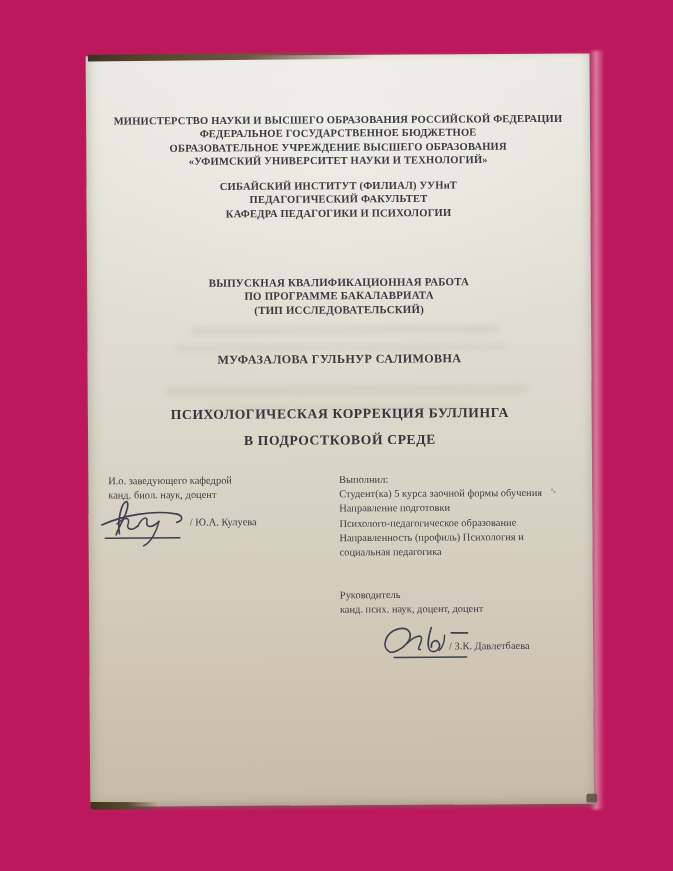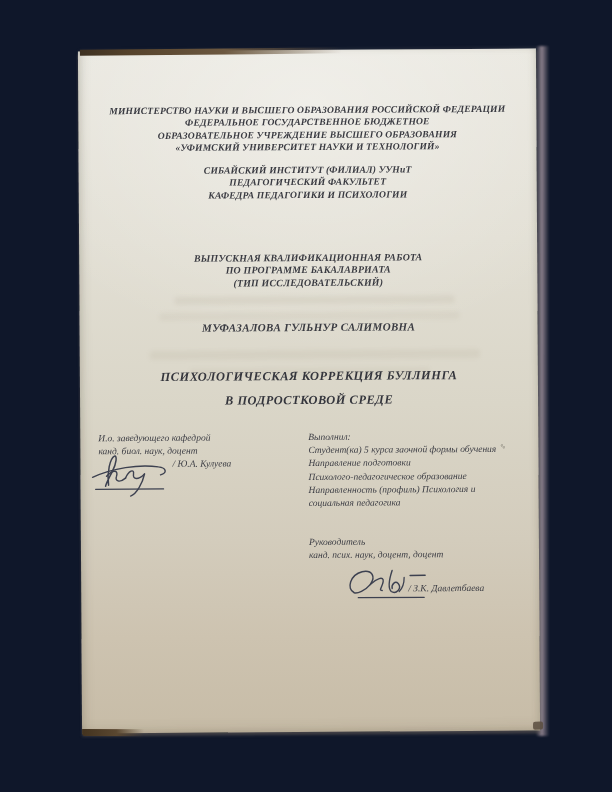--- a/index.html
+++ b/index.html
@@ -2,21 +2,21 @@
 <html><head>
 <meta charset="utf-8">
 <style>
   html,body{margin:0;padding:0;}
   body{
     width:612px;height:792px;
     background:#ffffff;
     font-family:"Liberation Serif","DejaVu Serif",serif;
     position:relative;overflow:hidden;
   }
-  .photo{position:absolute;inset:0;background:#0f172a;font-style:italic;}
+  .photo{position:absolute;inset:0;background:#be185d;}
   
   .pink-strip{
     position:absolute;left:536px;top:46px;width:14px;height:690px;
     background:linear-gradient(90deg,rgba(243,221,226,0.0),rgba(243,215,221,0.55) 40%,rgba(255,255,255,0) 95%);
     filter:blur(1px);
   }
   
   .page{
     position:absolute;left:80px;top:50px;width:458px;height:682px;
     transform:rotate(-0.35deg);
@@ -58,21 +58,21 @@
   .center{position:absolute;left:0;right:0;text-align:center;color:#3a3b42;}
   .hdr{font-weight:bold;font-size:9.6px;line-height:12.3px;letter-spacing:0.15px;}
   .worktype{font-weight:bold;font-size:9.9px;line-height:12.3px;letter-spacing:0.2px;}
   .author{font-weight:bold;font-size:11px;letter-spacing:0.35px;}
   .title{font-weight:bold;font-size:12.4px;line-height:24px;letter-spacing:0.55px;color:#35363d;}
   .col{position:absolute;font-size:9.5px;line-height:13.2px;color:#3c3d44;}
   .left-col{left:18px;top:381px;width:200px;}
   .right-col{left:228px;top:381px;width:225px;}
   .supervisor{left:228px;top:486px;width:225px;}
   .sig-name{position:absolute;font-size:9.5px;color:#3c3d44;}
-  .sig-name-1{left:92px;top:408px;}
+  .sig-name-1{left:92px;top:420px;}
   .sig-name-2{left:327px;top:534px;}
   .sig-svg{position:absolute;overflow:visible;}
   .sig1{left:6px;top:399px;width:176px;height:50px;}
   .sig2{left:263px;top:513px;width:104px;height:44px;}
   .sig-svg path{fill:none;stroke:#3d4150;stroke-linecap:round;stroke-linejoin:round;}
 </style>
 </head>
 <body>
 
 <div class="photo">

